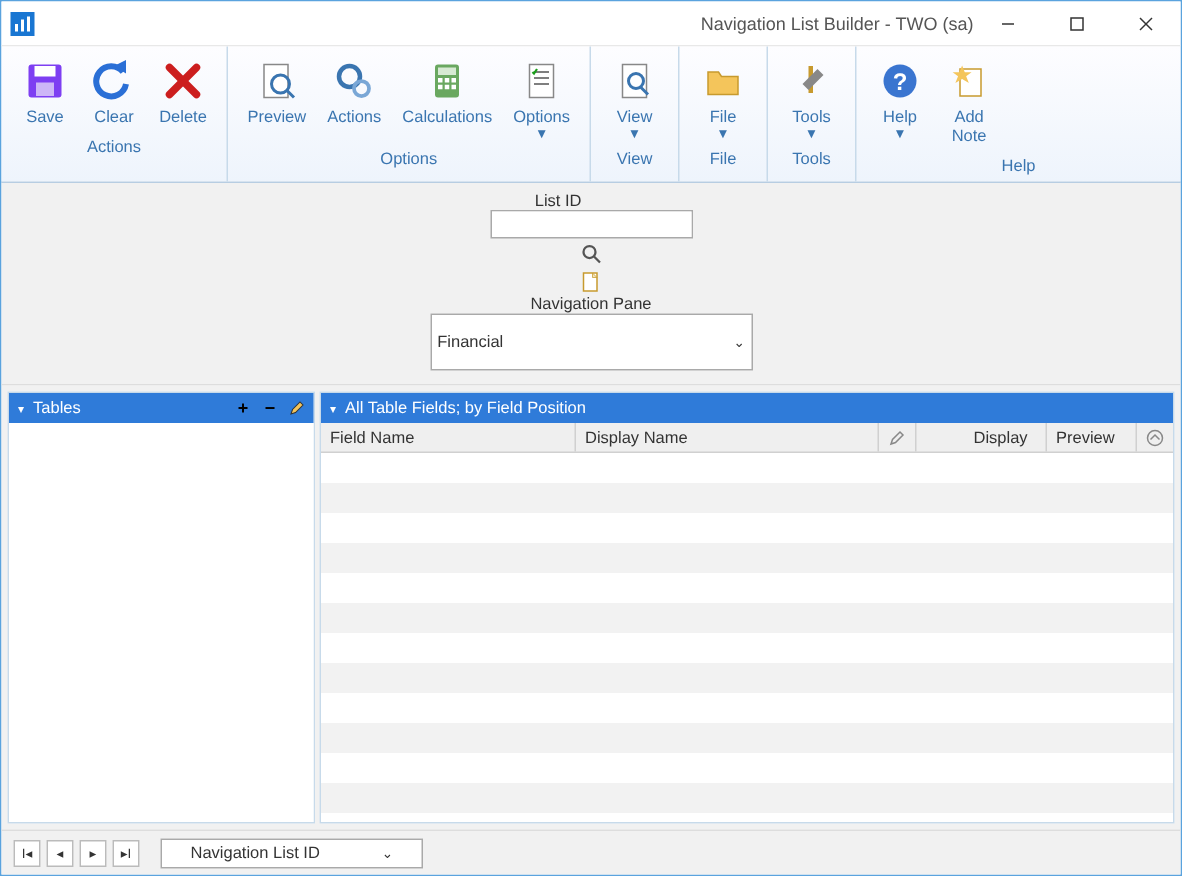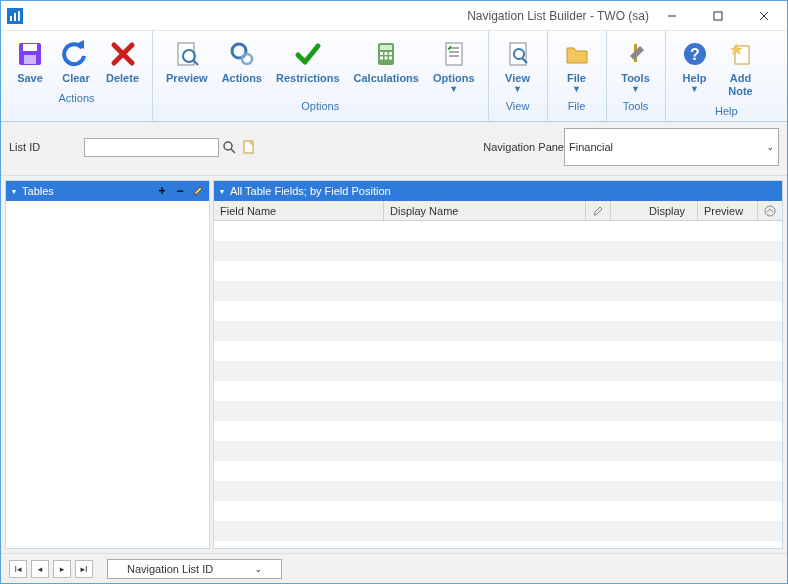--- a/index.html
+++ b/index.html
@@ -14,27 +14,27 @@
   .winbtn { width:46px; display:flex; align-items:center; justify-content:center; color:#666; }
   .winbtn svg { display:block; }
 
   
   .ribbon { background:linear-gradient(#fdfdff,#eef4fc); border-bottom:1px solid #b7cde2; display:flex; }
   .ribbon-group { display:flex; flex-direction:column; align-items:stretch; border-right:1px solid #c7daea; }
   .ribbon-group:last-child { border-right:none; flex:1; }
   .ribbon-row { display:flex; padding:4px 6px 0 6px; }
   .rb { display:flex; flex-direction:column; align-items:center; justify-content:flex-start; padding:2px 6px; min-width:40px; border:1px solid transparent; border-radius:3px;}
   .rb .ico { width:32px; height:32px; display:flex; align-items:center; justify-content:center; }
-  .rb .lbl { color:#3a75b0; font-size:11px; line-height:13px; text-align:center; margin-top:2px;font-weight:bold;}
+  .rb .lbl { color:#3a75b0; font-size:11px; line-height:13px; text-align:center; margin-top:2px;}
   .rb .dd { color:#3a75b0; font-size:9px; line-height:8px; height:8px;}
   .ribbon-caption { text-align:center; font-size:11px; color:#3a75b0; padding:4px 0 4px; }
 
   
   .formband { background:#f1f1f1; border-bottom:1px solid #ddd; padding:6px 8px; }
-  .formrow { display:flex; align-items:center; margin-bottom:3px; }
+  .formrow { display:flex; align-items:center; margin-bottom:3px;flex-direction:column; }
   .formrow label { width:75px; font-size:11px; color:#333; }
   .textfield { border:1px solid #a9a9a9; background:#fff; height:19px; }
   .textfield input { border:none; outline:none; width:100%; height:100%; font-family:inherit; font-size:11px; padding:0 3px; }
   .iconbtn { width:20px; height:19px; display:flex; align-items:center; justify-content:center; border:1px solid transparent; }
   .select { border:1px solid #a9a9a9; background:#fff; height:19px; display:flex; align-items:center; padding:18px 4px; justify-content:space-between; }
   .select .sval { font-size:11px; }
   .select .sarrow { font-size:9px; color:#333; }
 
   
   .main { flex:1; background:#f1f1f1; padding:4px; display:flex; gap:3px; min-height:0;}
@@ -146,28 +146,20 @@
           <div class="lbl">Preview</div>
         </div>
         <div class="rb">
           <div class="ico">
               <svg width="28" height="28" viewBox="0 0 28 28">
                 <circle cx="11" cy="11" r="7" fill="none" stroke="#3a75b0" stroke-width="3"></circle>
                 <circle cx="19" cy="19" r="5" fill="none" stroke="#7aa7d6" stroke-width="2.5"></circle>
               </svg>
             </div>
           <div class="lbl">Actions</div>
-        </div>
-        <div class="rb">
-          <div class="ico">
-              <svg width="28" height="28" viewBox="0 0 28 28">
-                <polyline points="4,15 11,22 24,6" fill="none" stroke="#1a9e1a" stroke-width="5" stroke-linecap="round" stroke-linejoin="round"></polyline>
-              </svg>
-            </div>
-          <div class="lbl">Restrictions</div>
         </div>
         <div class="rb">
           <div class="ico">
               <svg width="28" height="28" viewBox="0 0 28 28">
                 <rect x="6" y="3" width="16" height="22" rx="2" fill="#6aa860"></rect>
                 <rect x="8" y="5" width="12" height="5" fill="#d7ead3"></rect>
                 <rect x="8" y="12" width="3" height="3" fill="#fff"></rect>
                 <rect x="12.5" y="12" width="3" height="3" fill="#fff"></rect>
                 <rect x="17" y="12" width="3" height="3" fill="#fff"></rect>
                 <rect x="8" y="16.5" width="3" height="3" fill="#fff"></rect>

